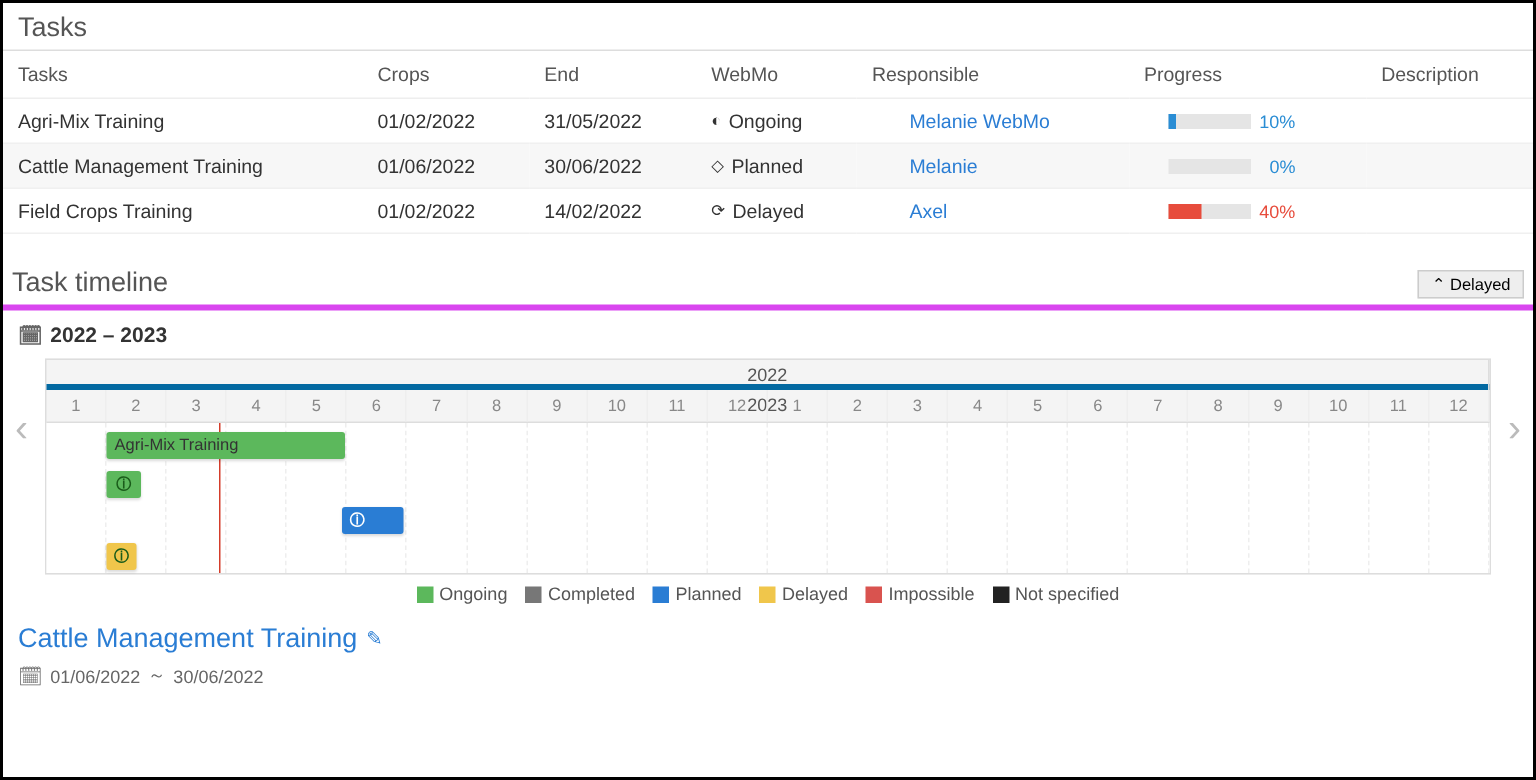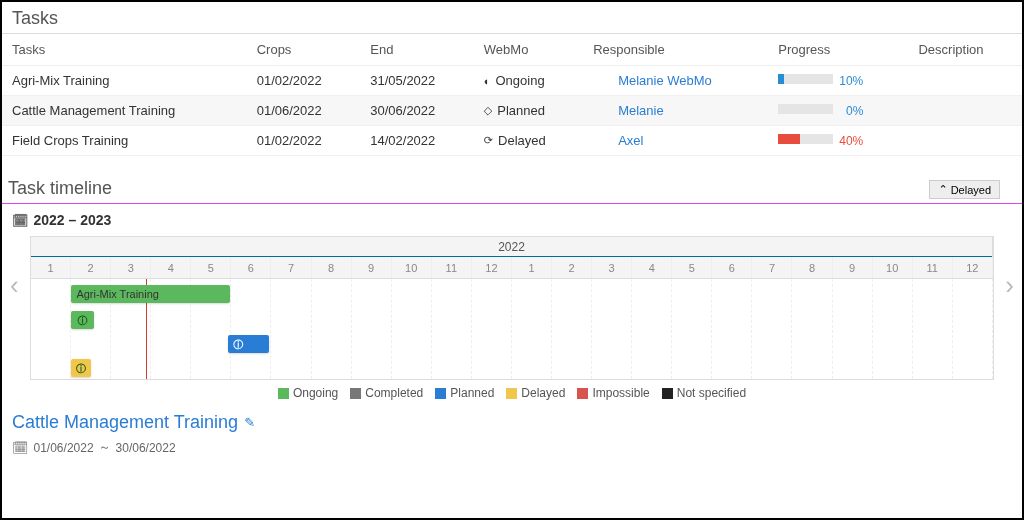--- a/index.html
+++ b/index.html
@@ -36,49 +36,49 @@
     }
     .tasks-table td {
       padding: 7px 10px;
       border-bottom: 1px solid #f0f0f0;
     }
     .tasks-table tbody tr:nth-child(even) { background: #f7f7f7; }
     .tasks-table tbody tr:nth-child(odd) { background: #ffffff; }
     .status-cell { display: flex; align-items: center; gap: 5px; }
     .status-icon { font-size: 11px; color: #333; }
     .link { color: #2a7dd4; cursor: pointer; margin-left: 25px; }
-    .progress-cell { display: flex; gap: 0; }
+    .progress-cell { display: flex; align-items: center; gap: 0; margin-left: 16px; }
     .progress-bar-outer {
       width: 55px; height: 10px; background: #e5e5e5; position: relative;
     }
     .progress-bar-inner { height: 100%; }
     .progress-blue { background: #2a8dd4; }
     .progress-red { background: #e74c3c; }
     .progress-none { background: transparent; }
     .progress-text { font-size: 12px; min-width: 30px; text-align: right; }
     .pt-blue { color: #2a8dd4; }
     .pt-red { color: #e74c3c; }
 
     .timeline-section { margin-top: 22px; }
-    .timeline-header { display: flex; justify-content: space-between; align-items: flex-end; padding: 0 22px 4px 6px; border-bottom: 1px solid #d946ef; gap: 41px; }
+    .timeline-header { display: flex; justify-content: space-between; align-items: flex-end; padding: 0 6px 4px 6px; border-bottom: 4px solid #d946ef; gap: 41px; }
     .timeline-title { font-size: 18px; font-weight: 400; color: #555; }
     .collapse-btn {
       background: #eee; border: 1px solid #ccc; font-size: 11px; padding: 2px 8px;
       cursor: pointer; display: flex; align-items: center; gap: 3px;
     }
     .year-range { padding: 8px 10px; font-weight: 600; font-size: 14px; color: #333; display: flex; align-items: center; gap: 5px; }
     .cal-icon { font-size: 13px; color: #666; }
 
     .gantt-wrapper {
       position: relative;
       margin: 0 28px;
       border: 1px solid #ddd;
       background: #f4f4f4;
     }
-    .gantt-header-years { display: flex; border-bottom: 1px solid #0369a1; height: 20px; flex-direction: column; }
+    .gantt-header-years { display: flex; border-bottom: 4px solid #0369a1; height: 20px; flex-direction: column; }
     .gantt-year { flex: 1; text-align: center; font-size: 12px; color: #555; border-right: 1px solid #ddd; line-height: 20px; }
     .gantt-header-months { display: flex; height: 22px; border-bottom: 1px solid #ddd; }
     .gantt-month { flex: 1; text-align: center; font-size: 11px; color: #888; border-right: 1px solid #eee; line-height: 22px; }
     .gantt-body { position: relative; height: 100px; background: #fff; }
     .gantt-grid { position: absolute; inset: 0; display: flex; }
     .gantt-grid-col { flex: 1; border-right: 1px dashed #eee; }
     .gantt-today-line {
       position: absolute; top: 0; bottom: 0; width: 1px; background: #d43c2a;
     }
     .gantt-bar {
@@ -211,20 +211,21 @@
     <span class="cal-icon">🗓</span>
     <span>2022 – 2023</span>
   </div>
 
   <div class="gantt-nav left">‹</div>
   <div class="gantt-nav right">›</div>
 
   <div class="gantt-wrapper">
     <div class="gantt-header-years" id="gantt-years">
         <div class="gantt-year">2022</div>
+        <div class="gantt-year">2023</div>
       </div>
     <div class="gantt-header-months" id="gantt-months">
         <div class="gantt-month">1</div>
         <div class="gantt-month">2</div>
         <div class="gantt-month">3</div>
         <div class="gantt-month">4</div>
         <div class="gantt-month">5</div>
         <div class="gantt-month">6</div>
         <div class="gantt-month">7</div>
         <div class="gantt-month">8</div>

